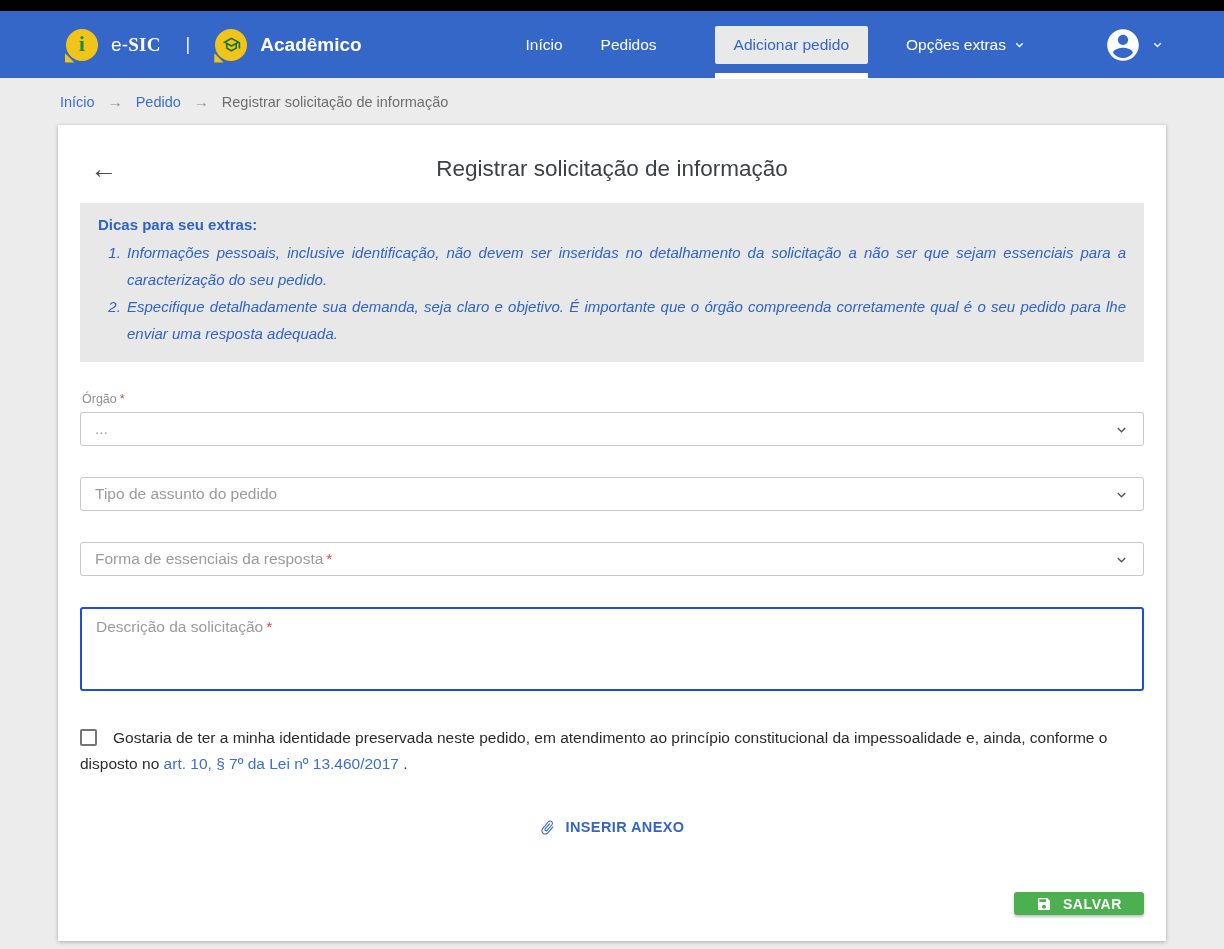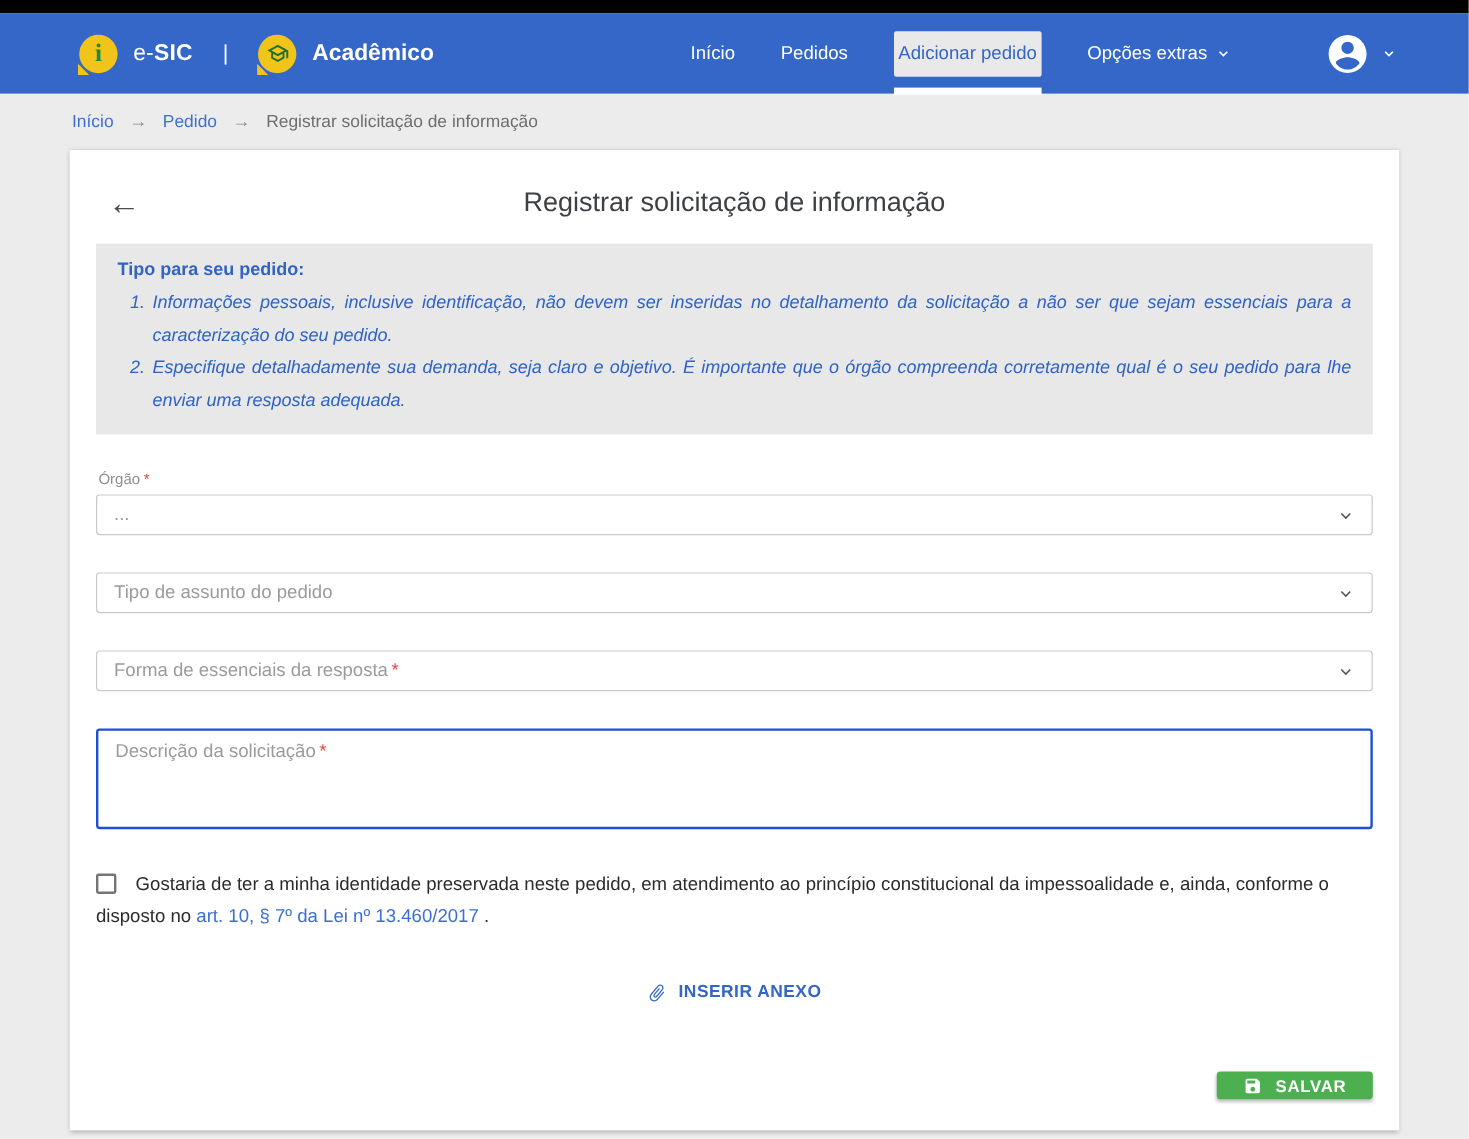--- a/index.html
+++ b/index.html
@@ -23,29 +23,29 @@
     background: #f0c419; position: relative;
     display: flex; align-items: center; justify-content: center;
   }
   .logo-circle::after {
     content: ""; position: absolute; left: -1px; bottom: -2px;
     width: 11px; height: 11px; background: #f0c419;
     clip-path: polygon(0 100%, 0 15%, 85% 100%);
   }
   .logo-i { color: #1d8a34; font-weight: bold; font-size: 21px; font-family: "Liberation Serif", serif; position: relative; z-index: 1; }
   .brand-esic { font-size: 19px; letter-spacing: .2px; }
-  .brand-esic b { font-weight: bold; }
+  .brand-esic b { font-weight: bold; font-family: Liberation Serif, serif; }
   .brand-sep { font-size: 18px; margin: 0 12px; opacity: .95; }
   .brand-academico { font-size: 19px; font-weight: bold; }
 
   .nav { display: flex; align-items: center; gap: 38px; margin-left: auto; font-size: 15.5px; }
   .nav-item { color: #fff; cursor: pointer; white-space: nowrap; }
   .nav-item.active {
     background: #e9e9e9; color: #3366c6;
-    padding: 10px 4px; border-radius: 2px; position: relative;
+    padding: 10px 19px; border-radius: 2px; position: relative; margin-left: 20px;
   }
   .active-underline {
     position: absolute; left: 0; width: 100%;
     top: 47px; height: 6px; background: #fff;
   }
   .nav-dd { display: inline-flex; align-items: center; gap: 7px; }
   .user-area { display: flex; align-items: center; gap: 9px; margin-left: 40px; cursor: pointer; }
 
   
   .breadcrumb {
@@ -160,21 +160,21 @@
   <span class="crumb-current">Registrar solicitação de informação</span>
 </nav>
 
 <main class="card">
   <div class="card-header">
     <span class="back-arrow">←</span>
     <h1 class="page-title">Registrar solicitação de informação</h1>
   </div>
 
   <section class="tips">
-    <div class="tips-title">Tipo para seu pedido:</div>
+    <div class="tips-title">Dicas para seu extras:</div>
     <ol>
       <li>Informações pessoais, inclusive identificação, não devem ser inseridas no detalhamento da solicitação a não ser que sejam essenciais para a caracterização do seu pedido.</li>
       <li>Especifique detalhadamente sua demanda, seja claro e objetivo. É importante que o órgão compreenda corretamente qual é o seu pedido para lhe enviar uma resposta adequada.</li>
     </ol>
   </section>
 
   <div class="field-label"><span>Órgão</span><span class="req">*</span></div>
   <div class="select">
     <span>...</span>
     <svg class="chev-gray" width="15" height="15" viewBox="0 0 24 24">

